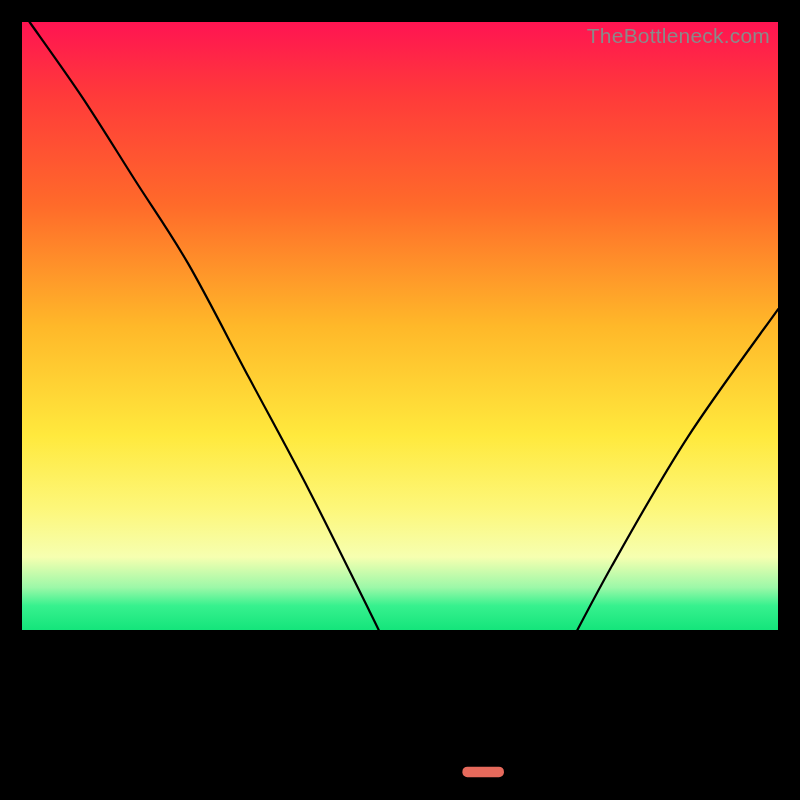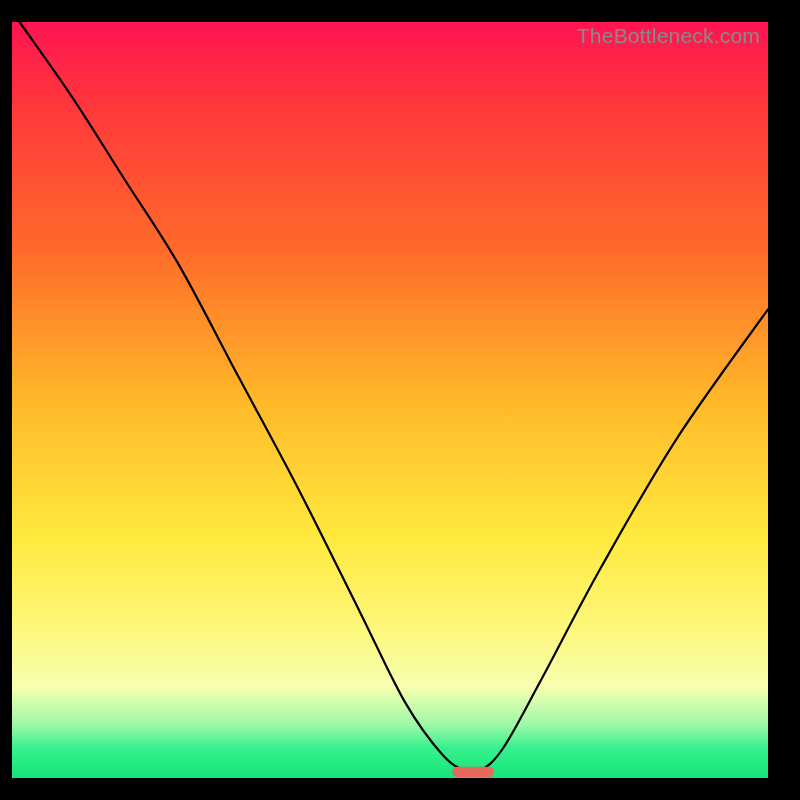--- a/index.html
+++ b/index.html
@@ -12,24 +12,24 @@
     font-family: Arial, Helvetica, sans-serif;
   }
   .frame {
     position: relative;
     width: 800px;
     height: 800px;
     background: #000;
   }
   .plot {
     position: absolute;
-    left: 12px;
+    left: 22px;
     top: 22px;
     width: 756px;
-    height: 756px;
+    height: 608px;
     
     background: linear-gradient(
       to bottom,
       #ff1452 0%,
       #ff3a3a 12%,
       #ff6a2a 30%,
       #ffb829 50%,
       #ffe93d 68%,
       #fdf77a 80%,
       #f6ffb0 88%,

